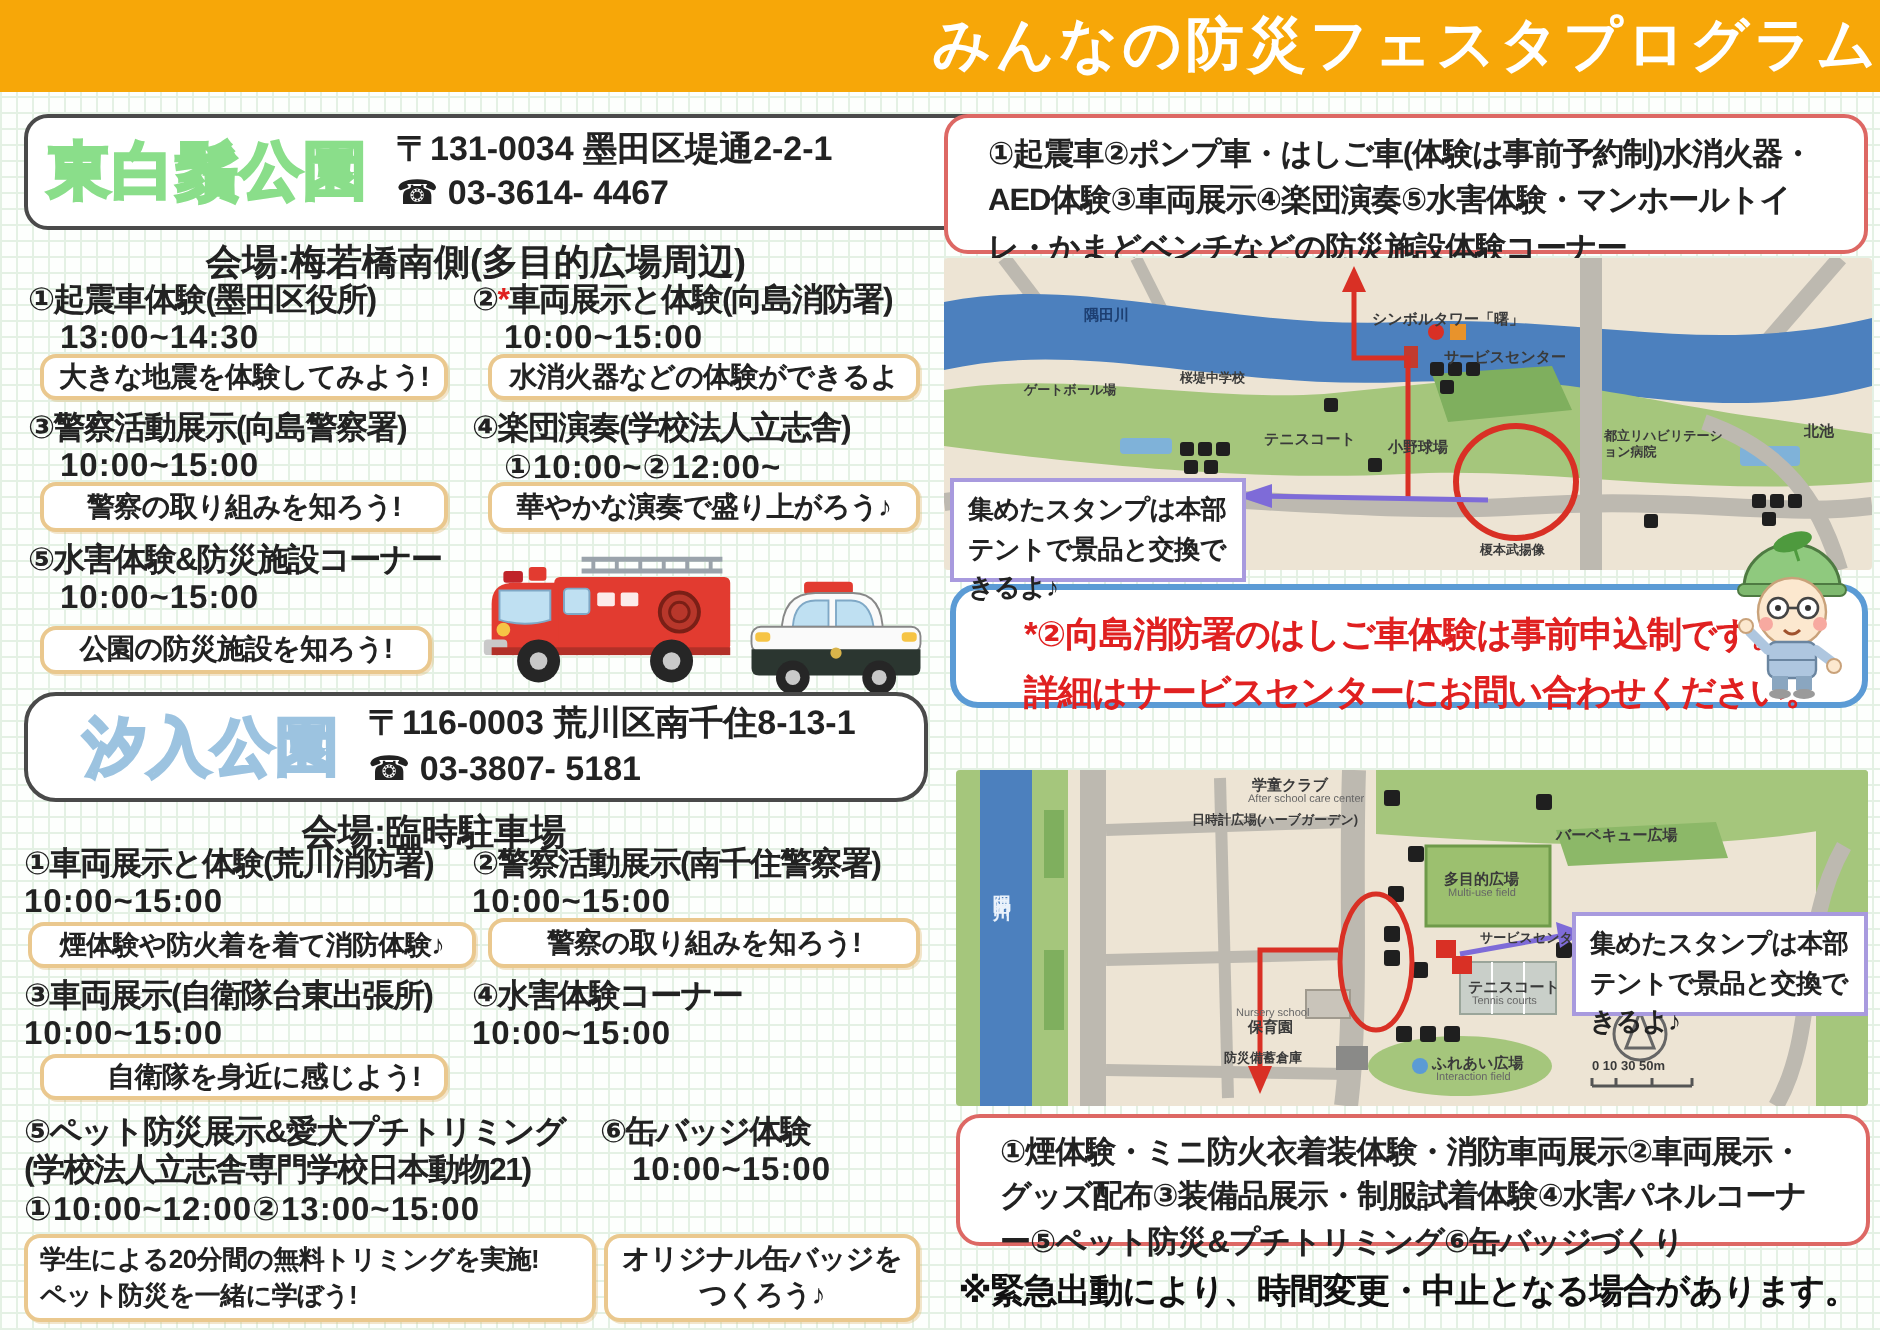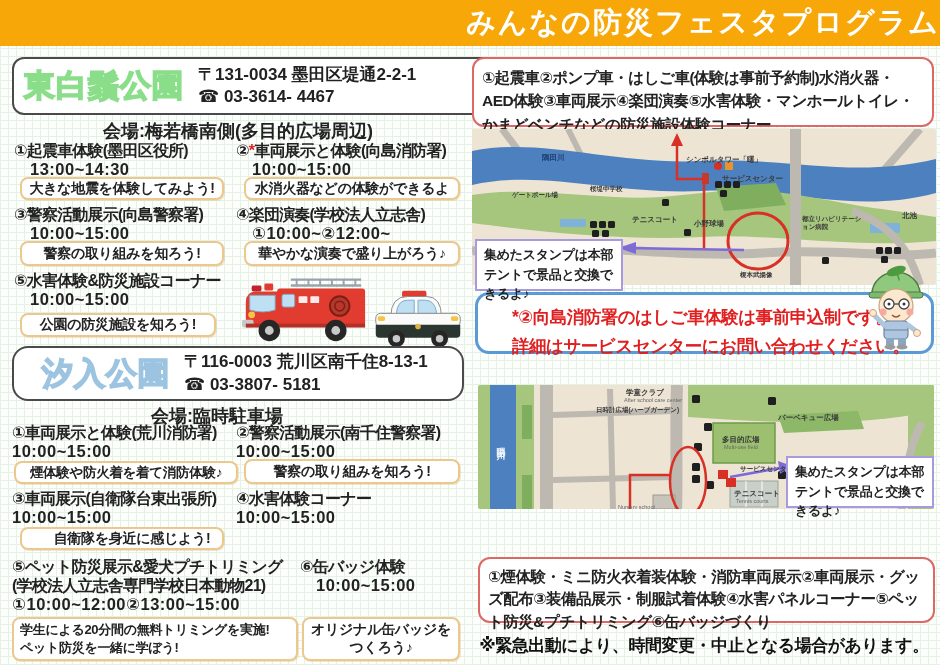--- a/index.html
+++ b/index.html
@@ -33,21 +33,21 @@
   .indent{padding-left:16px;}
   .star{color:#e02020;}
 
   .callout{position:absolute;background:#fff;border:2px solid #eac88e;border-radius:8px;
     box-sizing:border-box;display:flex;align-items:center;justify-content:center;
     font-size:14px;font-weight:bold;color:#222;letter-spacing:-0.3px;text-align:center;
     box-shadow:1px 1px 0 rgba(220,180,110,.35);}
   .preline{white-space:pre-line;}
 
   .redbox{position:absolute;background:#fff;border:2px solid #dd6864;border-radius:12px;
-    box-sizing:border-box;padding:7px 8px;font-size:15.5px;font-weight:bold;color:#222;
+    box-sizing:border-box;padding:7px 20px;font-size:15.5px;font-weight:bold;color:#222;
     line-height:1.5;letter-spacing:-0.5px;}
   .bluebox{position:absolute;background:#fff;border:3px solid #5b9bd5;border-radius:14px;
     box-sizing:border-box;padding:8px 10px 8px 34px;}
   .bluebox .note{color:#e02020;font-size:17.5px;font-weight:bold;line-height:1.65;letter-spacing:-0.5px;}
 
   .bubble{position:absolute;background:#fff;border:2px solid #a89ade;border-radius:0;
     box-sizing:border-box;padding:4px 7px;font-size:13px;font-weight:bold;color:#222;
     line-height:1.5;letter-spacing:-0.3px;z-index:5;}
 
   .map{position:absolute;overflow:hidden;border-radius:2px;}
@@ -293,21 +293,21 @@
       <circle cx="19" cy="55" r="3.5" fill="#FCE8CF" stroke="#c9a27a" stroke-width="1"></circle>
       <line x1="54" y1="67" x2="62" y2="73" stroke="#AEC6DF" stroke-width="5" stroke-linecap="round"></line>
       <circle cx="63" cy="75" r="3.5" fill="#FCE8CF" stroke="#c9a27a" stroke-width="1"></circle>
       <rect x="32" y="80" width="8" height="7" fill="#8AA6C0"></rect>
         <rect x="44" y="80" width="8" height="7" fill="#8AA6C0"></rect>
       <ellipse cx="36" cy="89" rx="5.5" ry="2.5" fill="#9a9a9a"></ellipse>
         <ellipse cx="48" cy="89" rx="5.5" ry="2.5" fill="#9a9a9a"></ellipse>
     </svg>
   </div>
 
-  <div class="map" style="left:478px;top:385px;width:456px;height:124px;">
+  <div class="map" style="left:478px;top:385px;width:456px;height:168px;">
     <svg width="456" height="168" viewBox="0 0 456 168">
       <rect width="456" height="168" fill="#EDE4D4"></rect>
       <rect x="0" y="0" width="12" height="168" fill="#A5C67C"></rect>
       <rect x="12" y="0" width="26" height="168" fill="#4C80BE"></rect>
       <rect x="38" y="0" width="18" height="168" fill="#A5C67C"></rect>
       <rect x="44" y="20" width="10" height="34" fill="#7FAF5E"></rect>
       <rect x="44" y="90" width="10" height="40" fill="#7FAF5E"></rect>
       <rect x="62" y="0" width="13" height="168" fill="#BDB9B0"></rect>
       <g stroke="#BDB9B0" stroke-width="6">
         <line x1="75" y1="30" x2="196" y2="26"></line>

